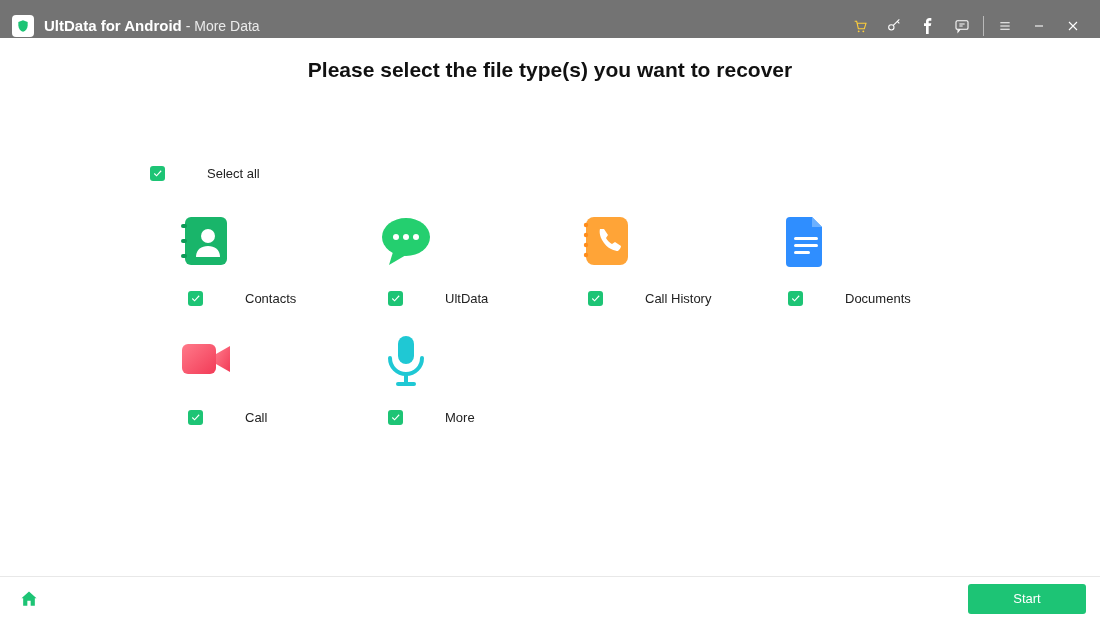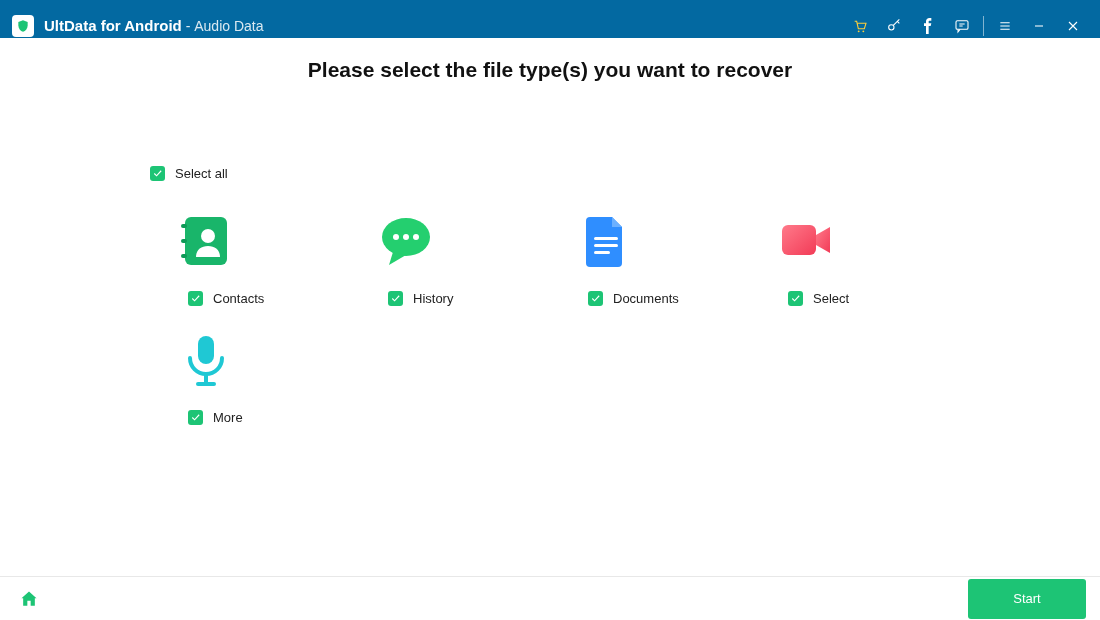--- a/index.html
+++ b/index.html
@@ -1,62 +1,62 @@
 <!DOCTYPE html>
 <html><head>
 <meta charset="utf-8">
 <style>
   * { box-sizing: border-box; margin: 0; padding: 0; }
   html, body { width: 1100px; height: 620px; font-family: -apple-system, "Segoe UI", Arial, sans-serif; background: #fff; overflow: hidden; }
 
   
-  .titlebar { height: 38px; background: #0369a1; display: flex; align-items: center; padding: 13px 10px 0 12px; color: #fff; }
+  .titlebar { height: 38px; background: #737373; display: flex; align-items: center; padding: 13px 10px 0 12px; color: #fff; }
   .logo { width: 22px; height: 22px; background: #fff; border-radius: 4px; display: flex; align-items: center; justify-content: center; margin-right: 10px; }
   .logo svg { width: 14px; height: 14px; }
   .title-main { font-size: 15px; font-weight: 700; }
   .title-sub  { font-size: 14px; font-weight: 400; opacity: .85; }
   .titlebar .spacer { flex: 1; }
   .titlebar .tbtn { width: 34px; height: 38px; display: flex; align-items: center; justify-content: center; cursor: pointer; }
   .titlebar .tbtn svg { width: 16px; height: 16px; stroke: #fff; fill: none; stroke-width: 1.6; }
   .titlebar .sep { width: 1px; height: 20px; background: rgba(255,255,255,.5); margin: 0 4px; }
   .titlebar .cart svg { stroke: #ffcf3a; }
 
   
   .main { position: absolute; top: 38px; bottom: 44px; left: 0; right: 0; padding: 20px 0 0; }
   .heading { text-align: center; font-size: 21px; font-weight: 700; color: #111; }
 
   .sel-all { position: absolute; left: 150px; top: 128px; display: flex; align-items: center; gap: 10px; cursor: pointer; }
   .chk { width: 15px; height: 15px; border-radius: 3px; background: #1dc475; display: flex; align-items: center; justify-content: center; }
   .chk svg { width: 11px; height: 11px; stroke: #fff; stroke-width: 2.5; fill: none; }
-  .lbl { font-size: 13px; color: #222; }
+  .lbl { font-size: 13px; color: #222; margin-left: 32px; }
 
   .grid { position: absolute; left: 150px; right: 150px; top: 175px; display: grid; grid-template-columns: repeat(4, 1fr); row-gap: 26px; }
   .tile { display: flex; flex-direction: column; align-items: flex-start; cursor: pointer; }
   .ticon { width: 56px; height: 56px; margin-left: 28px; display: flex; align-items: center; justify-content: center; }
   .trow { display: flex; align-items: center; gap: 10px; margin-top: 22px; margin-left: 38px; }
 
   
   .footer { position: absolute; bottom: 0; left: 0; right: 0; height: 44px; border-top: 1px solid #e8e8e8; display: flex; align-items: center; padding: 0 14px; }
   .home { width: 30px; height: 30px; display: flex; align-items: center; justify-content: center; cursor: pointer; }
   .home svg { width: 20px; height: 20px; fill: #1dc475; }
   .footer .spacer { flex: 1; }
-  .start { width: 118px; height: 40px; background: #1dc475; color: #fff; font-size: 13px; border: none; border-radius: 3px; cursor: pointer; }
+  .start { width: 118px; height: 30px; background: #1dc475; color: #fff; font-size: 13px; border: none; border-radius: 3px; cursor: pointer; }
 </style>
 </head>
 <body>
 
 <div class="titlebar">
   <div class="logo">
     <svg viewBox="0 0 24 24">
         <path d="M12 2 L4 5 V11 C4 16 7.5 20.5 12 22 C16.5 20.5 20 16 20 11 V5 Z" fill="#1dc475"></path>
       </svg>
   </div>
   <span class="title-main">UltData for Android</span>
   <span class="title-sub" style="white-space:pre;"> - </span>
-  <span class="title-sub">Audio Data</span>
+  <span class="title-sub">More Data</span>
   <div class="spacer"></div>
 
   <div class="tbtn cart">
     <svg viewBox="0 0 24 24">
         <path d="M4 5h3l2.5 11h9L21 8H8"></path>
         <circle cx="10" cy="20" r="1.4" fill="#ffcf3a" stroke="none"></circle>
         <circle cx="17" cy="20" r="1.4" fill="#ffcf3a" stroke="none"></circle>
       </svg>
   </div>
   <div class="tbtn">
@@ -139,24 +139,44 @@
           <circle cx="28" cy="24" r="3" fill="#fff"></circle>
           <circle cx="38" cy="24" r="3" fill="#fff"></circle>
         </svg>
       </div>
       <div class="trow">
         <span class="chk">
             <svg viewBox="0 0 24 24">
               <path d="M5 12l5 5L20 6"></path>
             </svg>
           </span>
-        <span class="lbl">History</span>
-      </div>
-    </div>
-
+        <span class="lbl">UltData</span>
+      </div>
+    </div>
+
+    <div class="tile">
+      <div class="ticon">
+        <svg viewBox="0 0 56 56" width="56" height="56">
+          <rect x="8" y="4" width="42" height="48" rx="8" fill="#ffa437"></rect>
+          <circle cx="8" cy="12" r="2.2" fill="#ff8c1a"></circle>
+          <circle cx="8" cy="22" r="2.2" fill="#ff8c1a"></circle>
+          <circle cx="8" cy="32" r="2.2" fill="#ff8c1a"></circle>
+          <circle cx="8" cy="42" r="2.2" fill="#ff8c1a"></circle>
+          <path d="M22 16c0 0-2 6 4 14s14 8 14 8c1-1 3-3 3-5l-6-4-3 2c-2-1-5-4-6-6l2-3-4-6c-2 0-4 0-4 0z" fill="#fff"></path>
+        </svg>
+      </div>
+      <div class="trow">
+        <span class="chk">
+            <svg viewBox="0 0 24 24">
+              <path d="M5 12l5 5L20 6"></path>
+            </svg>
+          </span>
+        <span class="lbl">Call History</span>
+      </div>
+    </div>
 
     <div class="tile">
       <div class="ticon">
         <svg viewBox="0 0 56 56" width="56" height="56">
           <path d="M12 4h22l10 10v36a4 4 0 0 1-4 4H12a4 4 0 0 1-4-4V8a4 4 0 0 1 4-4z" fill="#2f8eff"></path>
           <path d="M34 4v10h10" fill="#6bb0ff"></path>
           <rect x="16" y="24" width="24" height="3" rx="1.5" fill="#fff"></rect>
           <rect x="16" y="31" width="24" height="3" rx="1.5" fill="#fff"></rect>
           <rect x="16" y="38" width="16" height="3" rx="1.5" fill="#fff"></rect>
         </svg>
@@ -183,21 +203,21 @@
           <rect x="4" y="12" width="34" height="30" rx="6" fill="url(#gv)"></rect>
           <path d="M38 22l14-8v26l-14-8z" fill="url(#gv)"></path>
         </svg>
       </div>
       <div class="trow">
         <span class="chk">
             <svg viewBox="0 0 24 24">
               <path d="M5 12l5 5L20 6"></path>
             </svg>
           </span>
-        <span class="lbl">Select</span>
+        <span class="lbl">Call</span>
       </div>
     </div>
 
     <div class="tile">
       <div class="ticon">
         <svg viewBox="0 0 56 56" width="56" height="56">
           <rect x="20" y="4" width="16" height="28" rx="8" fill="#1fc8d4"></rect>
           <path d="M12 26c0 9 7 16 16 16s16-7 16-16" stroke="#1fc8d4" stroke-width="4" fill="none" stroke-linecap="round"></path>
           <rect x="26" y="42" width="4" height="10" fill="#1fc8d4"></rect>
           <rect x="18" y="50" width="20" height="4" rx="2" fill="#1fc8d4"></rect>

